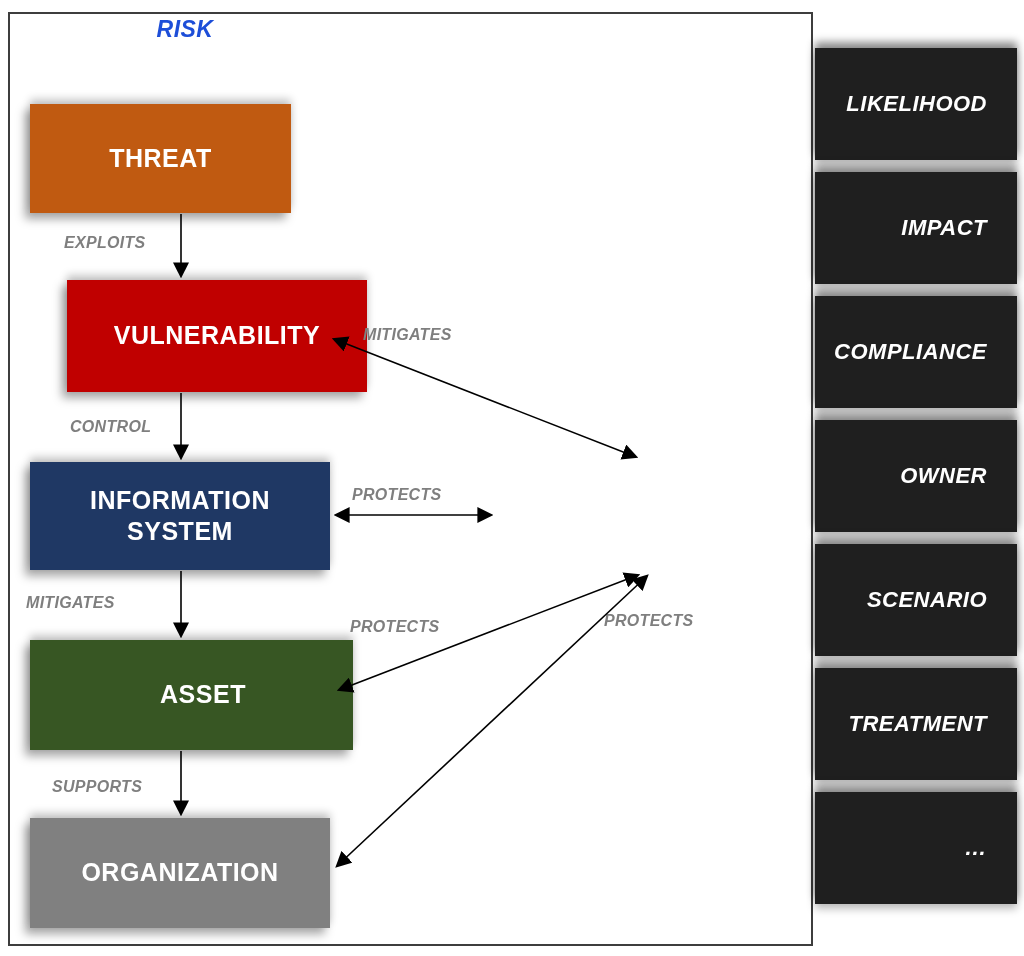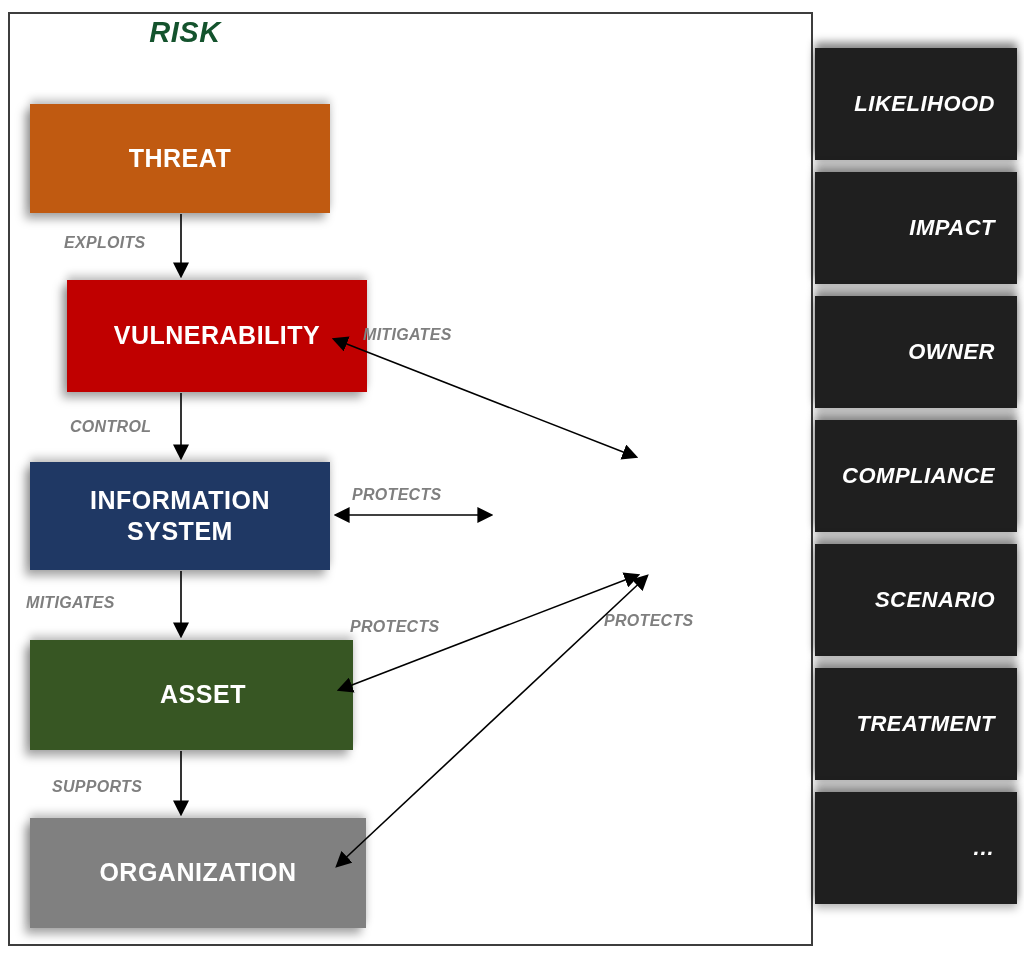--- a/index.html
+++ b/index.html
@@ -6,55 +6,55 @@
   #stage{
     position:relative;width:1024px;height:956px;background:#ffffff;overflow:hidden;
     font-family:"Liberation Sans","DejaVu Sans",sans-serif;
   }
   #main-panel{
     position:absolute;left:8px;top:12px;width:805px;height:934px;
     border:2px solid #3d3d3d;box-sizing:border-box;background:#ffffff;
   }
   #diagram-title{
     position:absolute;left:110px;top:16px;width:150px;text-align:center;
-    font-size:29px;font-weight:bold;font-style:italic;color:#14532d;letter-spacing:0.5px;
+    font-size:23px;font-weight:bold;font-style:italic;color:#1d4ed8;letter-spacing:0.5px;
   }
   .node{
     position:absolute;display:flex;align-items:center;justify-content:center;
     color:#ffffff;font-weight:bold;font-size:25px;text-align:center;
     white-space:pre-line;line-height:1.25;letter-spacing:0.5px;
     box-shadow:-5px 6px 9px rgba(0,0,0,0.35), 0 -5px 8px rgba(0,0,0,0.22);
     z-index:2;
   }
-  #node-threat{left:30px;top:104px;width:300px;height:109px;}
+  #node-threat{left:30px;top:104px;width:261px;height:109px;}
   #node-vulnerability{left:30px;top:280px;width:300px;height:112px;}
   #node-information-system{left:30px;top:462px;width:300px;height:108px;}
   #node-asset{left:30px;top:640px;width:300px;height:110px;}
-  #node-organization{left:30px;top:818px;width:336px;height:110px;}
+  #node-organization{left:30px;top:818px;width:300px;height:110px;}
   #node-security-control{left:495px;top:462px;width:300px;height:110px;}
   .edge-label{
     position:absolute;font-size:16px;font-weight:bold;font-style:italic;
     color:#7f7f7f;white-space:nowrap;z-index:2;letter-spacing:0.3px;
   }
   #label-exploits{left:64px;top:234px;}
   #label-exposes{left:70px;top:418px;}
   #label-propagates{left:26px;top:594px;}
   #label-supports{left:52px;top:778px;}
   #label-mitigates{left:363px;top:326px;}
   #label-protects-is{left:352px;top:486px;}
   #label-protects-asset{left:350px;top:618px;}
   #label-protects-org{left:604px;top:612px;}
   #arrow-layer{
     position:absolute;left:0;top:0;width:1024px;height:956px;z-index:3;pointer-events:none;
   }
   #sidebar{position:absolute;left:815px;top:48px;width:202px;z-index:1;}
   .side-item{
     position:relative;width:202px;height:112px;margin-bottom:12px;
     display:flex;align-items:center;justify-content:flex-end;
-    padding-right:22px;box-sizing:border-box;
+    padding-right:30px;box-sizing:border-box;
     color:#ffffff;font-size:22px;font-weight:bold;font-style:italic;letter-spacing:0.5px;
     box-shadow:0 -6px 8px rgba(0,0,0,0.45), 0 5px 8px rgba(0,0,0,0.25);
   }
 </style>
 </head>
 <body>
 
 <div id="stage">
 
   <div id="main-panel"></div>
@@ -104,24 +104,24 @@
   </svg>
 
   <div id="sidebar">
     <div class="side-item" style="background-color: rgb(31, 31, 31);">
       <span>LIKELIHOOD</span>
     </div>
     <div class="side-item" style="background-color: rgb(31, 31, 31); text-align: right;">
       <span>IMPACT</span>
     </div>
     <div class="side-item" style="background-color: rgb(31, 31, 31);">
-      <span>OWNER</span>
+      <span>COMPLIANCE</span>
     </div>
     <div class="side-item" style="background-color: rgb(31, 31, 31);">
-      <span>COMPLIANCE</span>
+      <span>OWNER</span>
     </div>
     <div class="side-item" style="background-color: rgb(31, 31, 31);">
       <span>SCENARIO</span>
     </div>
     <div class="side-item" style="background-color: rgb(31, 31, 31);">
       <span>TREATMENT</span>
     </div>
     <div class="side-item" style="background-color: rgb(31, 31, 31);">
       <span>…</span>
     </div>

